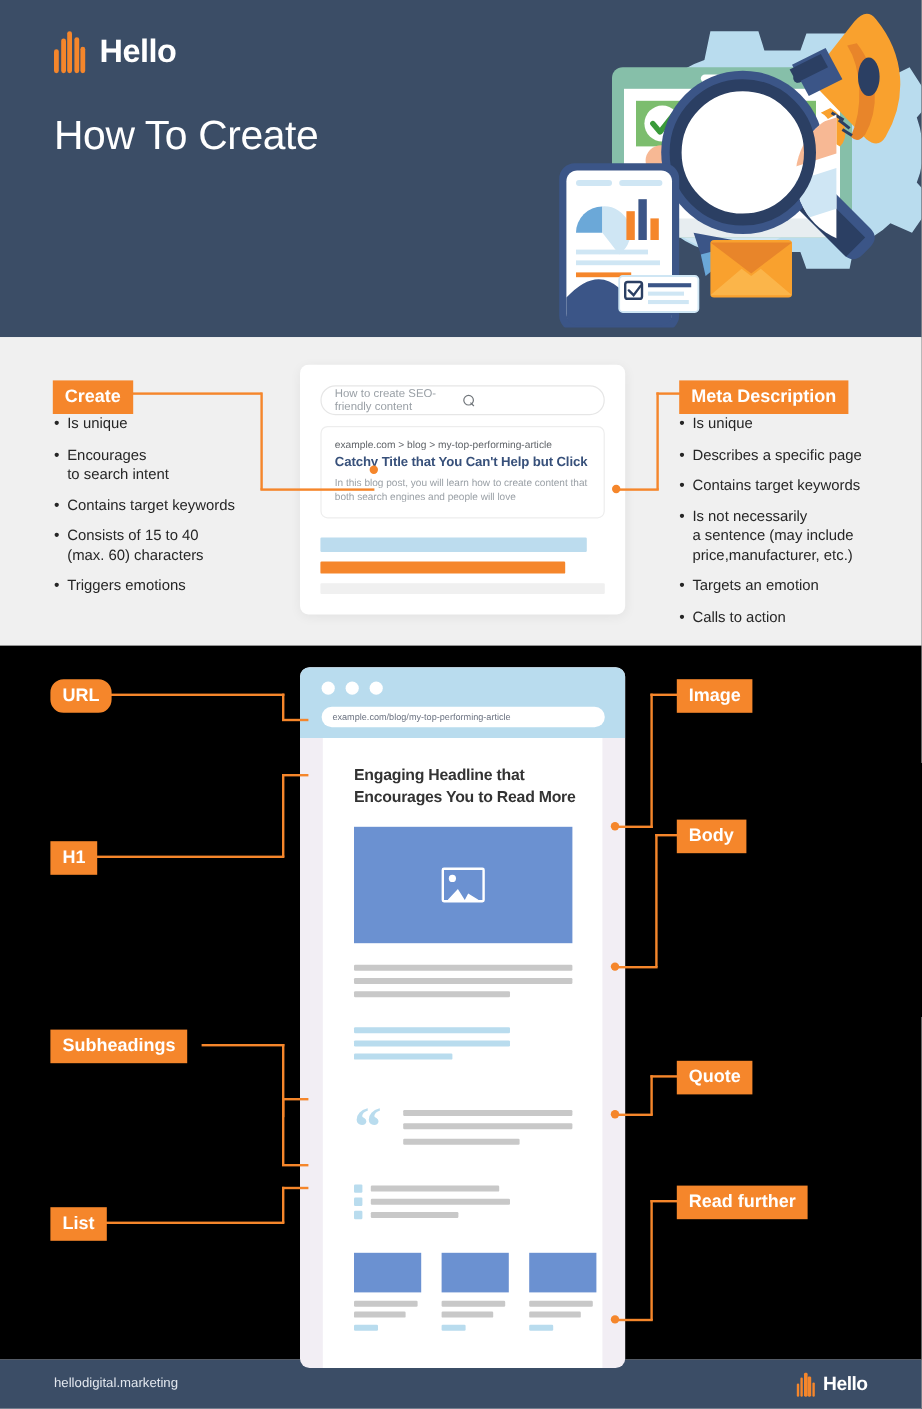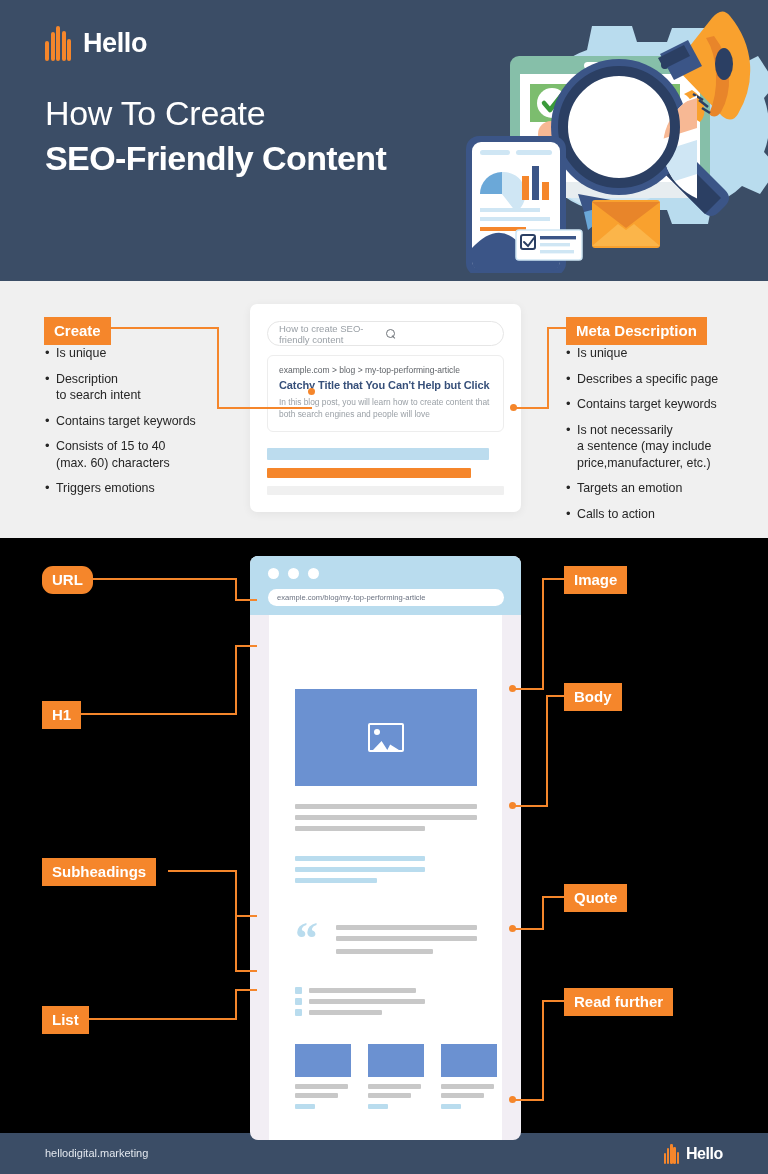--- a/index.html
+++ b/index.html
@@ -145,21 +145,20 @@
         <i></i>
           <i></i>
           <i></i>
           <i></i>
           <i></i>
       </span>
       <span class="logo-text">Hello</span>
     </div>
 
     <div class="hero-title-1">How To Create</div>
-    <div class="hero-title-2">SEO-Friendly Content</div>
 
     <div class="illus">
       <svg width="316" height="265" viewBox="0 0 316 265">
 
         <g fill="#b9dcee">
           <path d="M140 18 h40 l5 16 h30 l5 -14 h36 l4 18 q18 6 30 18 l16 -8 18 28 -12 14 q5 14 5 28 t-5 26 l14 16 -18 26 -18 -8 q-12 12 -30 18 l-4 20 h-36 l-5 -14 h-30 l-5 16 h-40 l-5 -18 q-18 -6 -30 -18 l-18 8 -18 -26 14 -16 q-5 -12 -5 -26 t5 -28 l-12 -14 18 -28 16 8 q12 -12 30 -18 z"></path>
         </g>
         <circle cx="158" cy="128" r="74" fill="#cfe6f4"></circle>
 
         <rect x="58" y="48" width="200" height="142" rx="9" fill="#86bfa9"></rect>
@@ -251,21 +250,21 @@
         </g>
       </svg>
     </div>
   </div>
 
   <div class="light"></div>
 
   <div class="lbl" style="left:44px; top:317px;">Create</div>
   <ul class="bullets" style="left:45px; top:345px; width:200px;">
     <li style="white-space:pre-line">Is unique</li>
-    <li style="white-space:pre-line">Description
+    <li style="white-space:pre-line">Encourages
 to search intent</li>
     <li style="white-space:pre-line">Contains target keywords</li>
     <li style="white-space:pre-line">Consists of 15 to 40
 (max. 60) characters</li>
     <li style="white-space:pre-line">Triggers emotions</li>
   </ul>
 
   <div class="lbl" style="left:566px; top:317px;">Meta Description</div>
   <ul class="bullets" style="left:566px; top:345px; width:195px;">
     <li style="white-space:pre-line">Is unique</li>
@@ -359,20 +358,24 @@
           <i></i>
           <i></i>
           <i></i>
         </div>
       <div class="br-addr">
         <span>example.com/blog/my-top-performing-article</span>
       </div>
     </div>
 
     <div class="br-page">
+      <div style="position:absolute;left:26px;top:22px;width:190px;">
+        <div class="h1-line">Engaging Headline that</div>
+        <div class="h1-line">Encourages You to Read More</div>
+      </div>
 
       <div class="img-ph" style="position:absolute;left:26px;top:74px;width:182px;height:97px;">
         <span class="img-icon" style="left:73px;top:34px;"></span>
       </div>
 
       <div class="bar" style="position:absolute;left:26px;top:189px;width:182px;height:5px;background:#c8c8c8;"></div>
       <div class="bar" style="position:absolute;left:26px;top:200px;width:182px;height:5px;background:#c8c8c8;"></div>
       <div class="bar" style="position:absolute;left:26px;top:211px;width:130px;height:5px;background:#c8c8c8;"></div>
 
       <div class="bar" style="position:absolute;left:26px;top:241px;width:130px;height:5px;background:#b9dcee;"></div>

